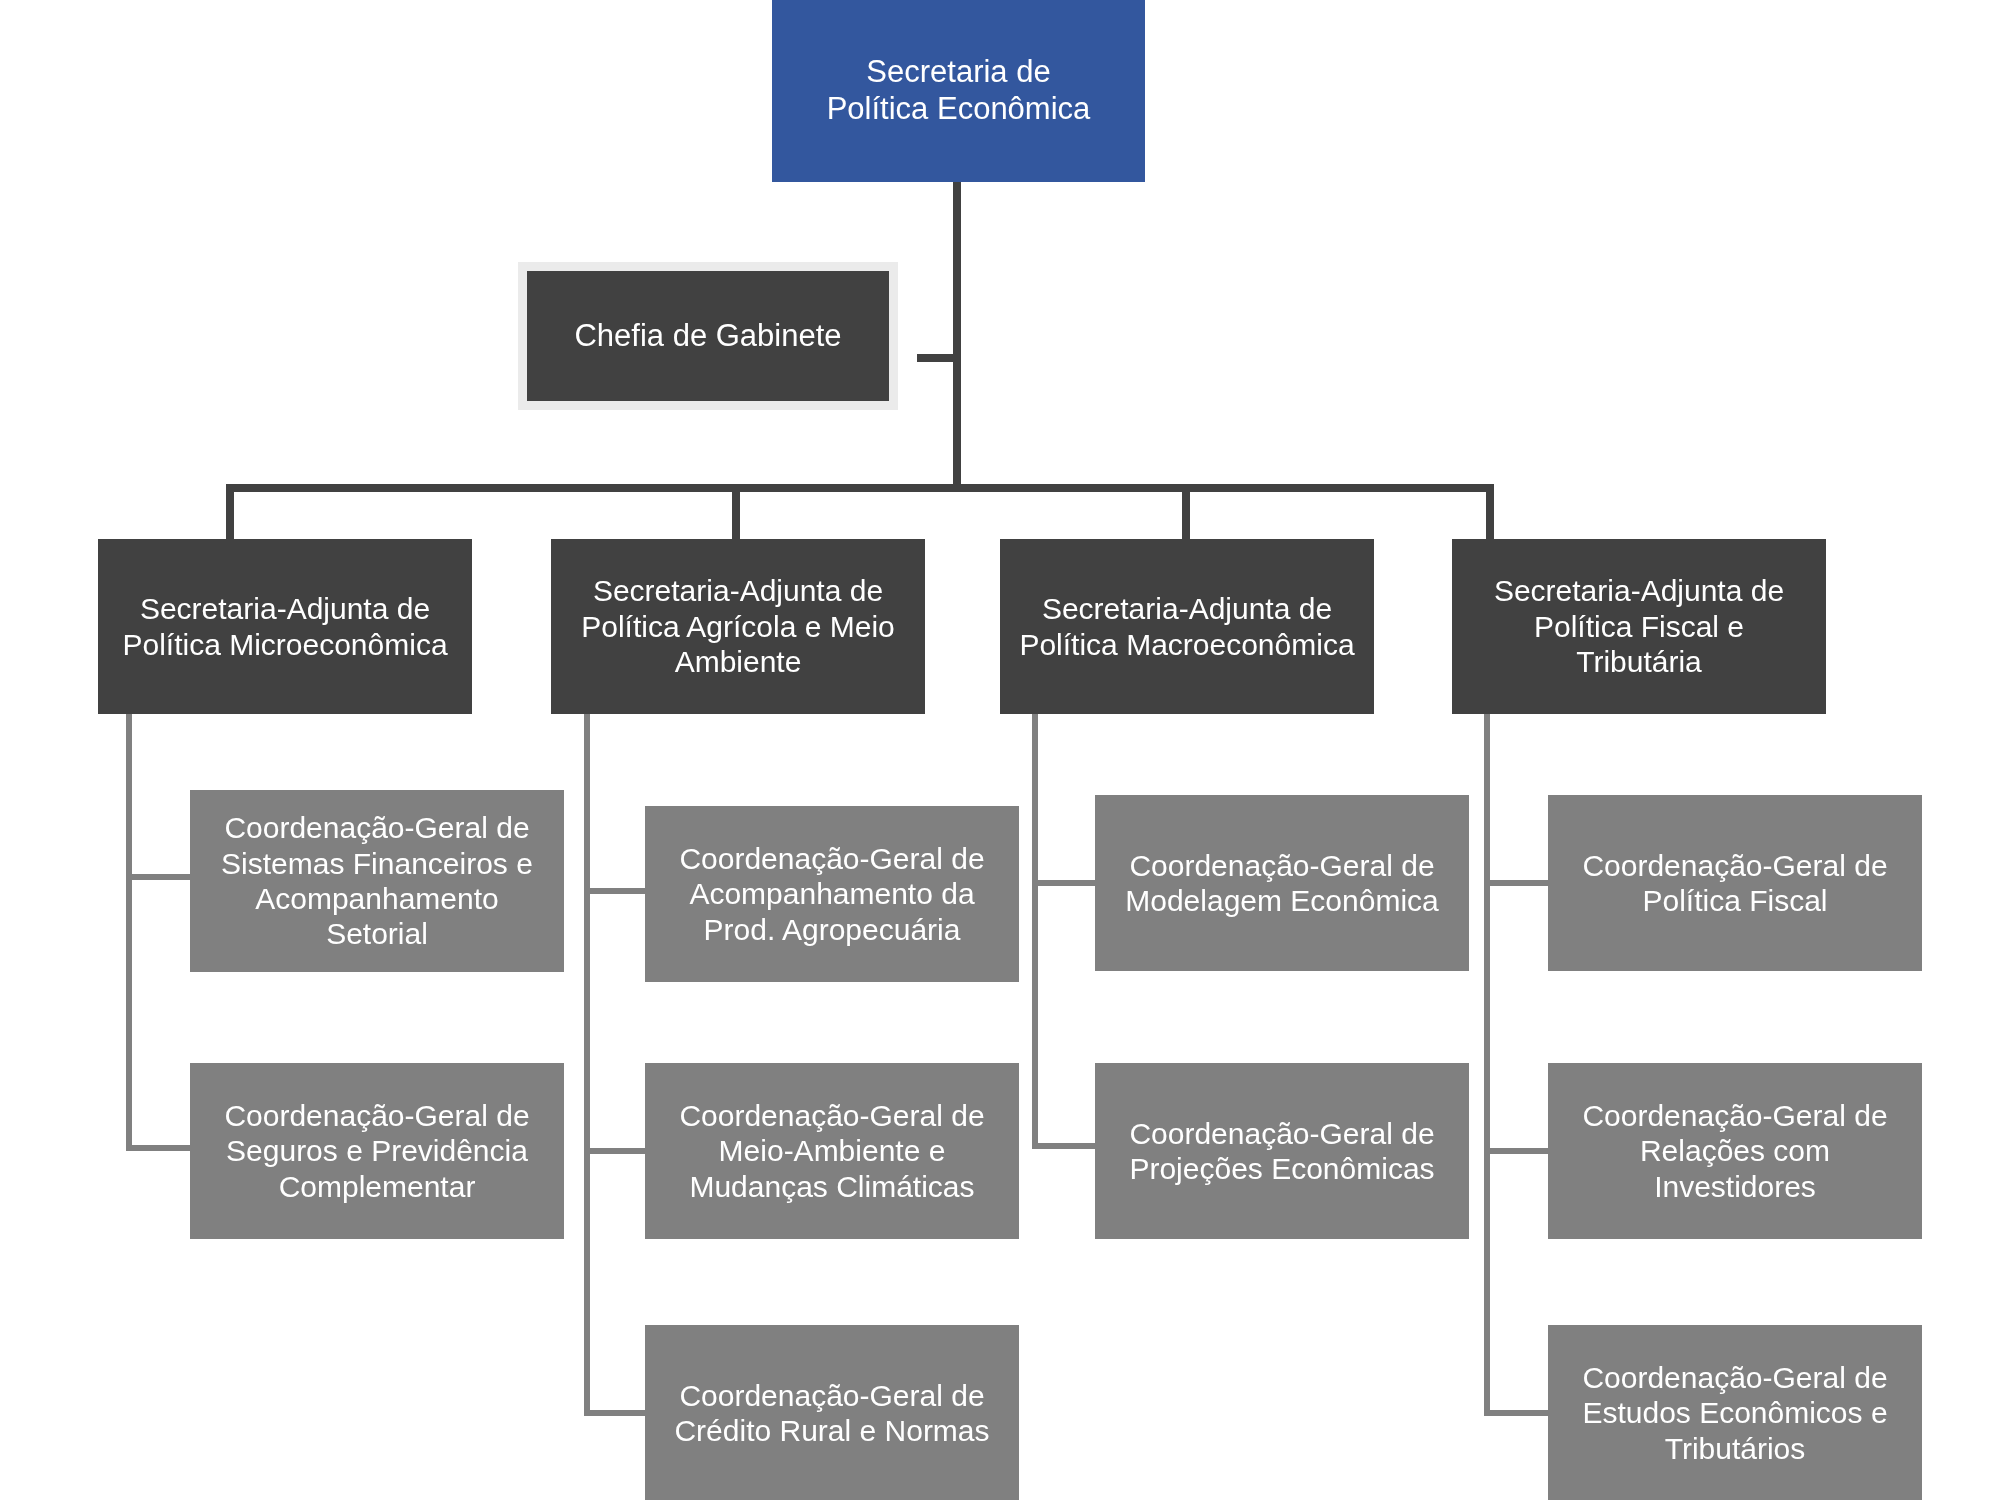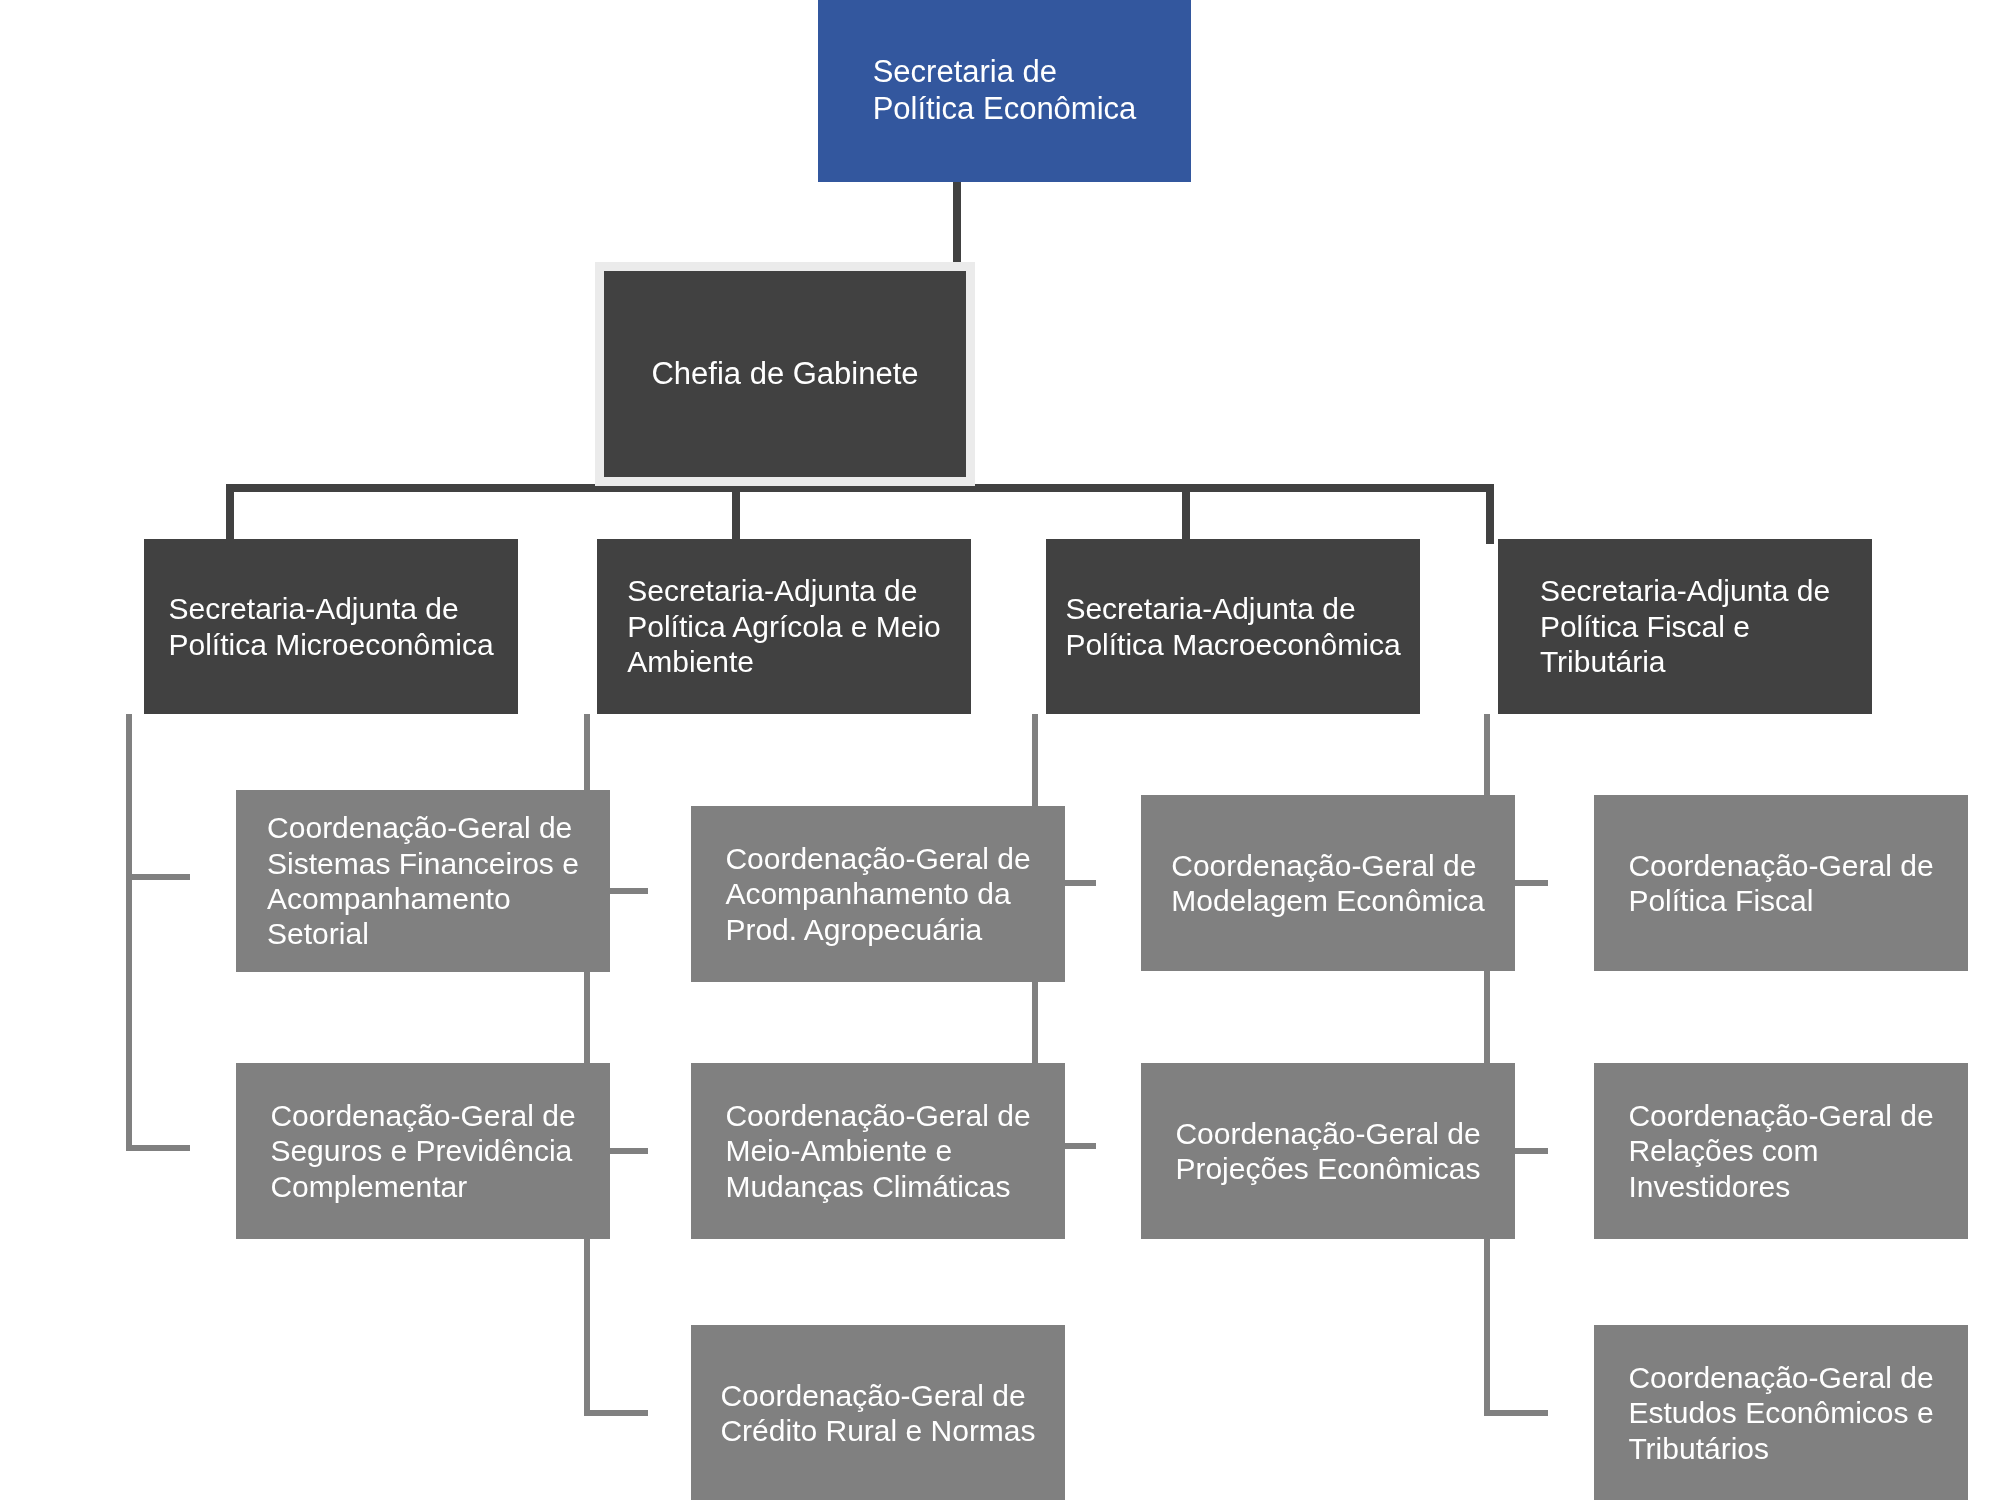--- a/index.html
+++ b/index.html
@@ -17,25 +17,25 @@
     height: 1500px;
     background: #ffffff;
     overflow: hidden;
   }
   .node {
     position: absolute;
     box-sizing: border-box;
     display: flex;
     align-items: center;
     justify-content: center;
+    text-align: center;
     color: #ffffff;
     line-height: 1.18;
     padding: 16px 8px;
     white-space: pre-line;
-    margin-left: 46px;
   }
   .node-root {
     background: #33579e;
     font-size: 31px;
   }
   .node-staff {
     background: #414141;
     border: 9px solid #ebebeb;
     font-size: 31px;
   }
@@ -86,21 +86,21 @@
   <div class="connector-sub" style="left:1032px; top:1143px; width:64px; height:6px;"></div>
 
   <div class="connector-sub" style="left:1484px; top:714px; width:6px; height:702px;"></div>
   <div class="connector-sub" style="left:1484px; top:880px; width:64px; height:6px;"></div>
   <div class="connector-sub" style="left:1484px; top:1148px; width:64px; height:6px;"></div>
   <div class="connector-sub" style="left:1484px; top:1410px; width:64px; height:6px;"></div>
 
   <div class="node node-root" style="left:772px; top:0px; width:373px; height:182px;">Secretaria de
 Política Econômica</div>
 
-  <div class="node node-staff" style="left:549px; top:262px; width:380px; height:224px;">Chefia de Gabinete</div>
+  <div class="node node-staff" style="left:518px; top:262px; width:380px; height:148px;">Chefia de Gabinete</div>
 
   <div class="node node-dept" style="left:98px; top:539px; width:374px; height:175px;">Secretaria-Adjunta de
 Política Microeconômica</div>
 
   <div class="node node-dept" style="left:551px; top:539px; width:374px; height:175px;">Secretaria-Adjunta de
 Política Agrícola e Meio
 Ambiente</div>
 
   <div class="node node-dept" style="left:1000px; top:539px; width:374px; height:175px;">Secretaria-Adjunta de
 Política Macroeconômica</div>

